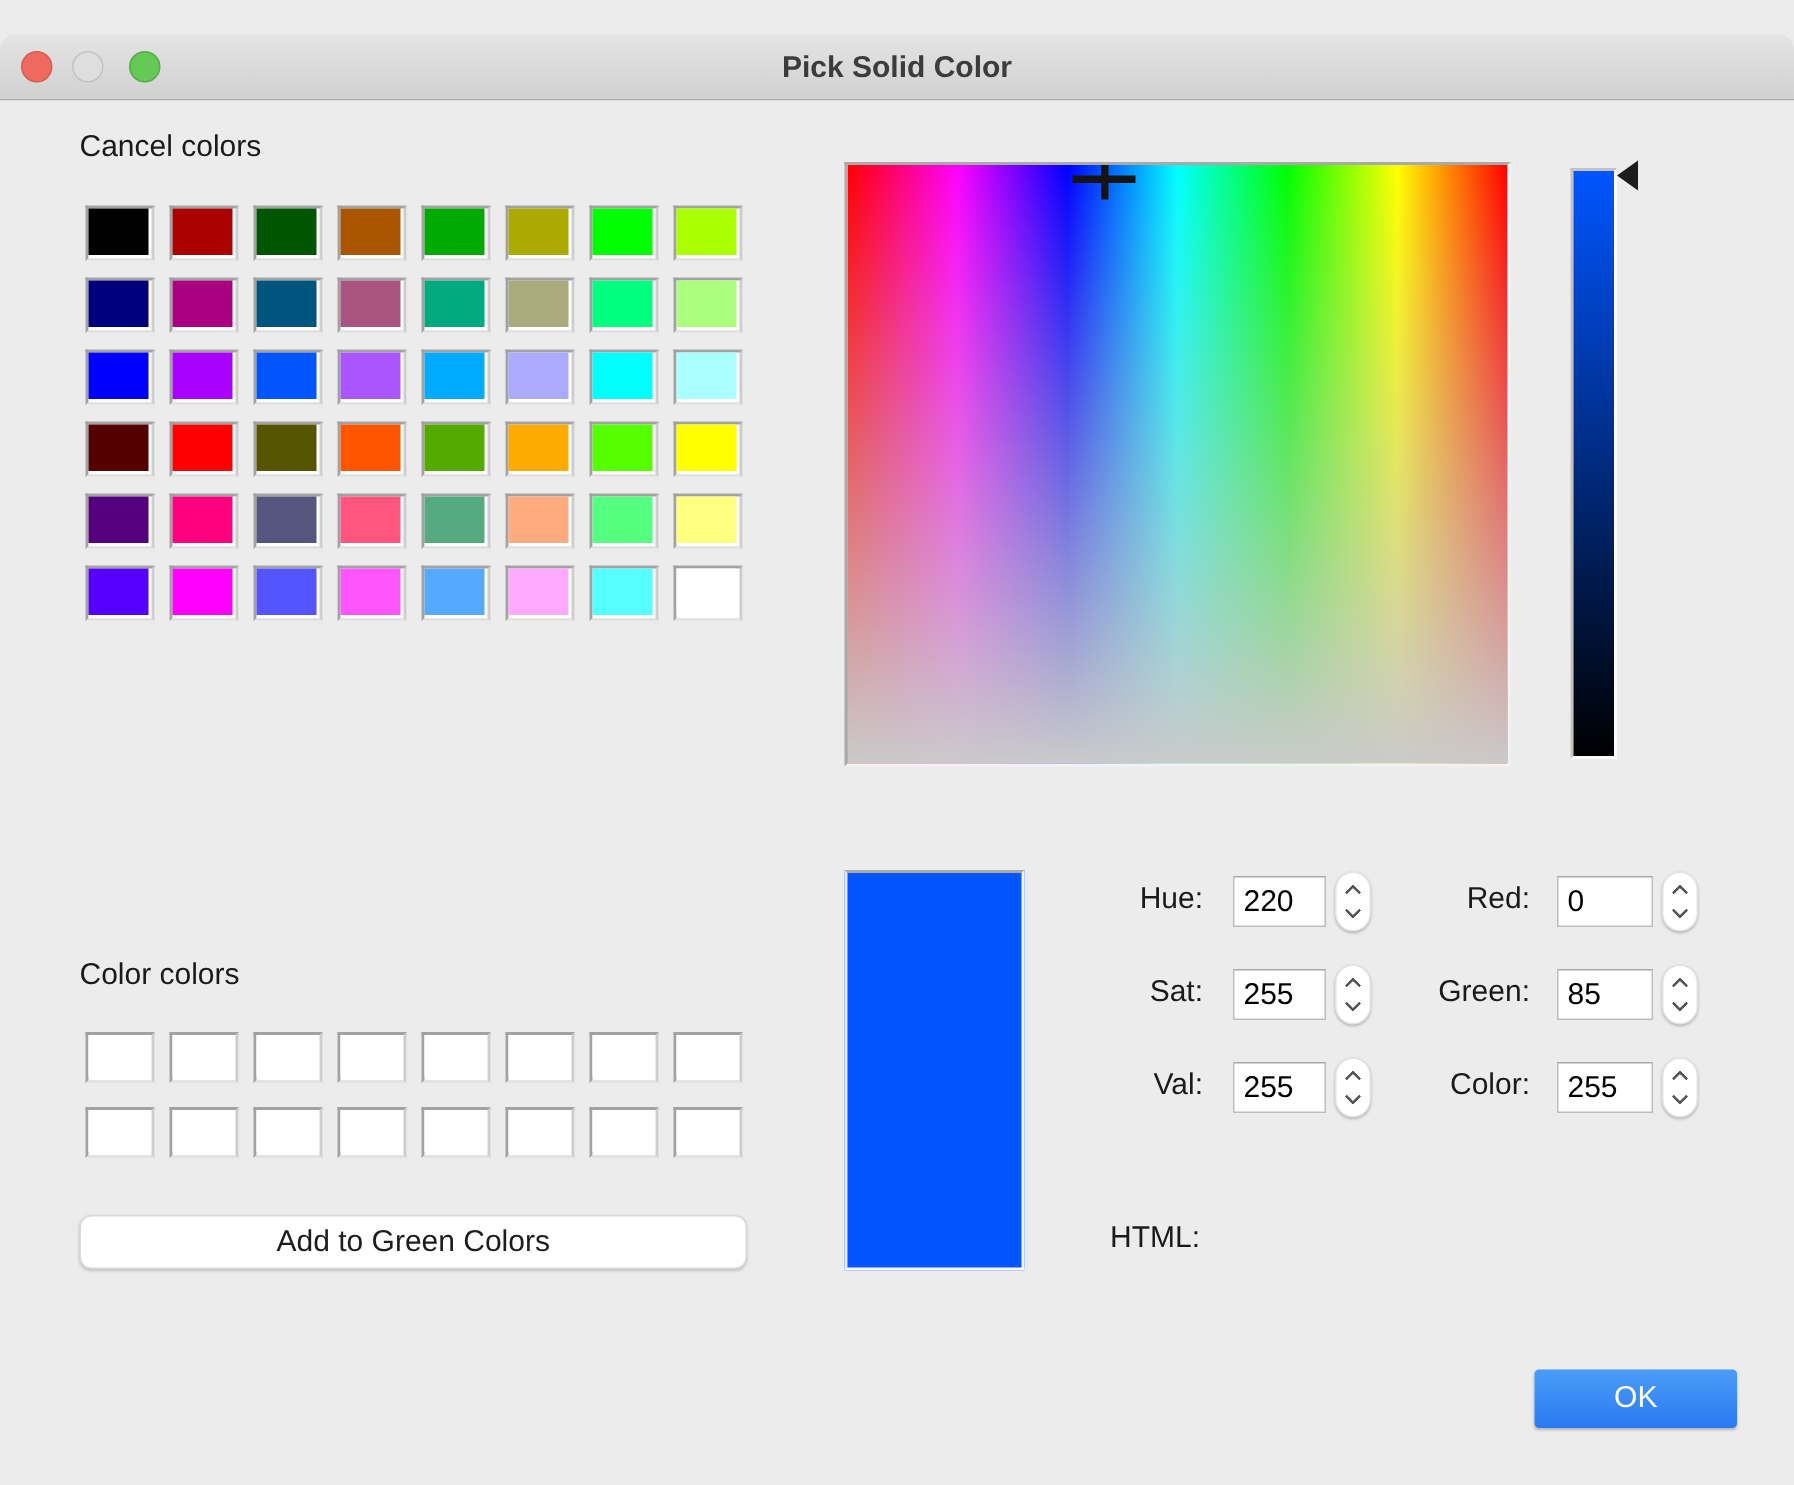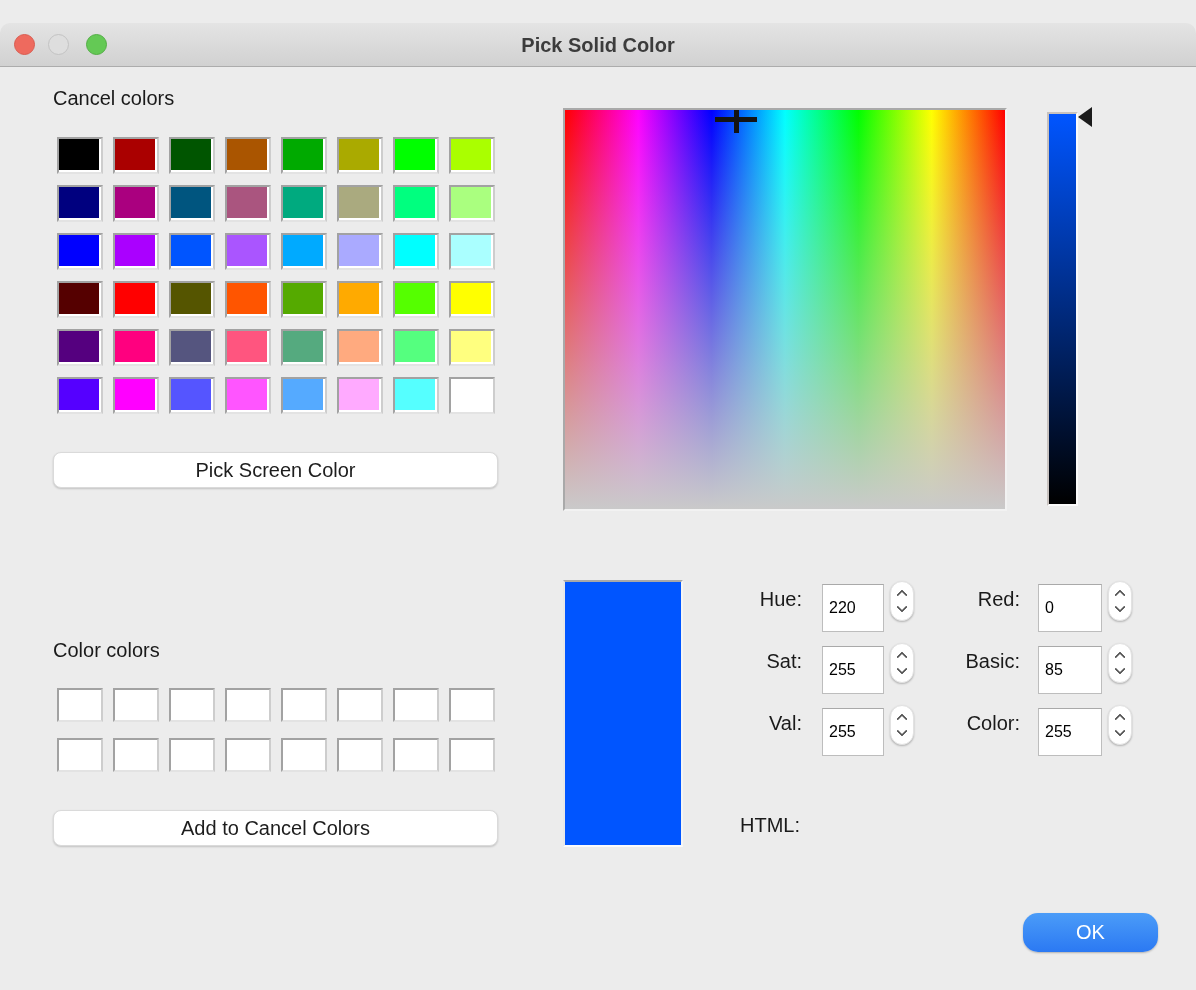--- a/index.html
+++ b/index.html
@@ -56,37 +56,37 @@
     border-top:10px solid transparent; border-bottom:10px solid transparent;
     border-right:14px solid #1c1c1c; }
 
   
   .preview { position:absolute; left:563px; top:580px; width:120px; height:267px;
     border-top:2px solid #a9a9a9; border-left:2px solid #e8e8e8;
     border-right:2px solid #f5f5f5; border-bottom:2px solid #fbfbfb; }
 
   
   .spin-label { position:absolute; font-size:20px; color:#1a1a1a; text-align:right; width:152px; }
-  .spin-field { position:absolute; height:48px; border:1px solid #bdbdbd; border-top-color:#a9a9a9;
-    background:#fff; font-family:inherit; font-size:16px; color:#000; padding:0 4px 0 6px; width:62px; }
+  .spin-field { position:absolute; height:34px; border:1px solid #bdbdbd; border-top-color:#a9a9a9;
+    background:#fff; font-family:inherit; font-size:20px; color:#000; padding:0 4px 0 6px; width:62px; }
   .stepper { position:absolute; width:24px; height:40px; background:#fff; border-radius:12px;
     border:1px solid #e2e2e2; box-shadow:0 1px 2px rgba(0,0,0,0.25);
     display:flex; flex-direction:column; align-items:center; justify-content:center; gap:4px; }
   .chev { width:8px; height:8px; border-left:2px solid #565656; border-top:2px solid #565656; border-radius:1px; }
   .chev.up { transform:rotate(45deg); margin-top:3px; }
   .chev.down { transform:rotate(225deg); margin-bottom:3px; }
 
   
   .html-field { position:absolute; left:818px; top:808px; width:267px; height:40px;
     border:1px solid #b5b5b5; background:#fff; font-family:inherit; font-size:20px; color:#000; padding:0 8px; }
 
   
   .btn-cancel { left:858px; top:913px; width:136px; height:39px; line-height:37px; border-radius:9px; }
   .btn-ok { position:absolute; left:1023px; top:913px; width:135px; height:39px; line-height:39px;
-    background:linear-gradient(#4b9cf8,#2b79f3); border:none; border-radius:15px;
+    background:linear-gradient(#4b9cf8,#2b79f3); border:none; border-radius:3px;
     box-shadow:0 1px 2px rgba(0,0,0,0.25); font-size:20px; color:#fff; text-align:center; }
 </style>
 </head>
 <body>
 
 <div class="dialog">
 
   <div class="titlebar">
     <div class="tl close"></div>
     <div class="tl min"></div>
@@ -235,21 +235,20 @@
         <div class="fill" style="background: rgb(255, 170, 255);"></div>
       </div>
       <div class="well">
         <div class="fill" style="background: rgb(85, 255, 255);"></div>
       </div>
       <div class="well">
         <div class="fill" style="background: rgb(255, 255, 255);"></div>
       </div>
     </div>
 
-  <div class="mac-btn wide-btn" style="top:452px;">Pick Screen Color</div>
 
   <div class="sec-label" style="left:53px; top:639px;">Color colors</div>
   <div class="grid custom" id="custom-grid">
       <div class="well">
         <div class="fill" style="background: rgb(255, 255, 255);"></div>
       </div>
       <div class="well">
         <div class="fill" style="background: rgb(255, 255, 255);"></div>
       </div>
       <div class="well">
@@ -289,21 +288,21 @@
         <div class="fill" style="background: rgb(255, 255, 255);"></div>
       </div>
       <div class="well">
         <div class="fill" style="background: rgb(255, 255, 255);"></div>
       </div>
       <div class="well">
         <div class="fill" style="background: rgb(255, 255, 255);"></div>
       </div>
     </div>
 
-  <div class="mac-btn wide-btn" style="top:810px;">Add to Cancel Colors</div>
+  <div class="mac-btn wide-btn" style="top:810px;">Add to Green Colors</div>
 
   <div class="picker">
     <div class="picker-grad" id="picker-grad" style="background: linear-gradient(rgba(202, 202, 202, 0), rgb(202, 202, 202)), linear-gradient(to right, rgb(255, 0, 0), rgb(255, 0, 255), rgb(0, 0, 255), rgb(0, 255, 255), rgb(0, 255, 0), rgb(255, 255, 0), rgb(255, 0, 0));"></div>
     <div class="crosshair" id="crosshair" style="left: 171px; top: 2px;"></div>
   </div>
 
   <div class="vslider">
     <div class="vgrad" id="vslider-grad" style="background: linear-gradient(rgb(0, 85, 255), rgb(0, 0, 0));"></div>
   </div>
   <div class="varrow"></div>
@@ -331,21 +330,21 @@
     <div class="chev down"></div>
   </div>
 
   <div class="spin-label" style="left:868px; top:588px;">Red:</div>
   <input class="spin-field" style="left: 1038px; top: 584px; width: 64px;" value="0">
   <div class="stepper" style="left:1108px; top:581px;">
     <div class="chev up"></div>
     <div class="chev down"></div>
   </div>
 
-  <div class="spin-label" style="left:868px; top:650px;">Basic:</div>
+  <div class="spin-label" style="left:868px; top:650px;">Green:</div>
   <input class="spin-field" style="left: 1038px; top: 646px; width: 64px;" value="85">
   <div class="stepper" style="left:1108px; top:643px;">
     <div class="chev up"></div>
     <div class="chev down"></div>
   </div>
 
   <div class="spin-label" style="left:868px; top:712px;">Color:</div>
   <input class="spin-field" style="left: 1038px; top: 708px; width: 64px;" value="255">
   <div class="stepper" style="left:1108px; top:705px;">
     <div class="chev up"></div>

